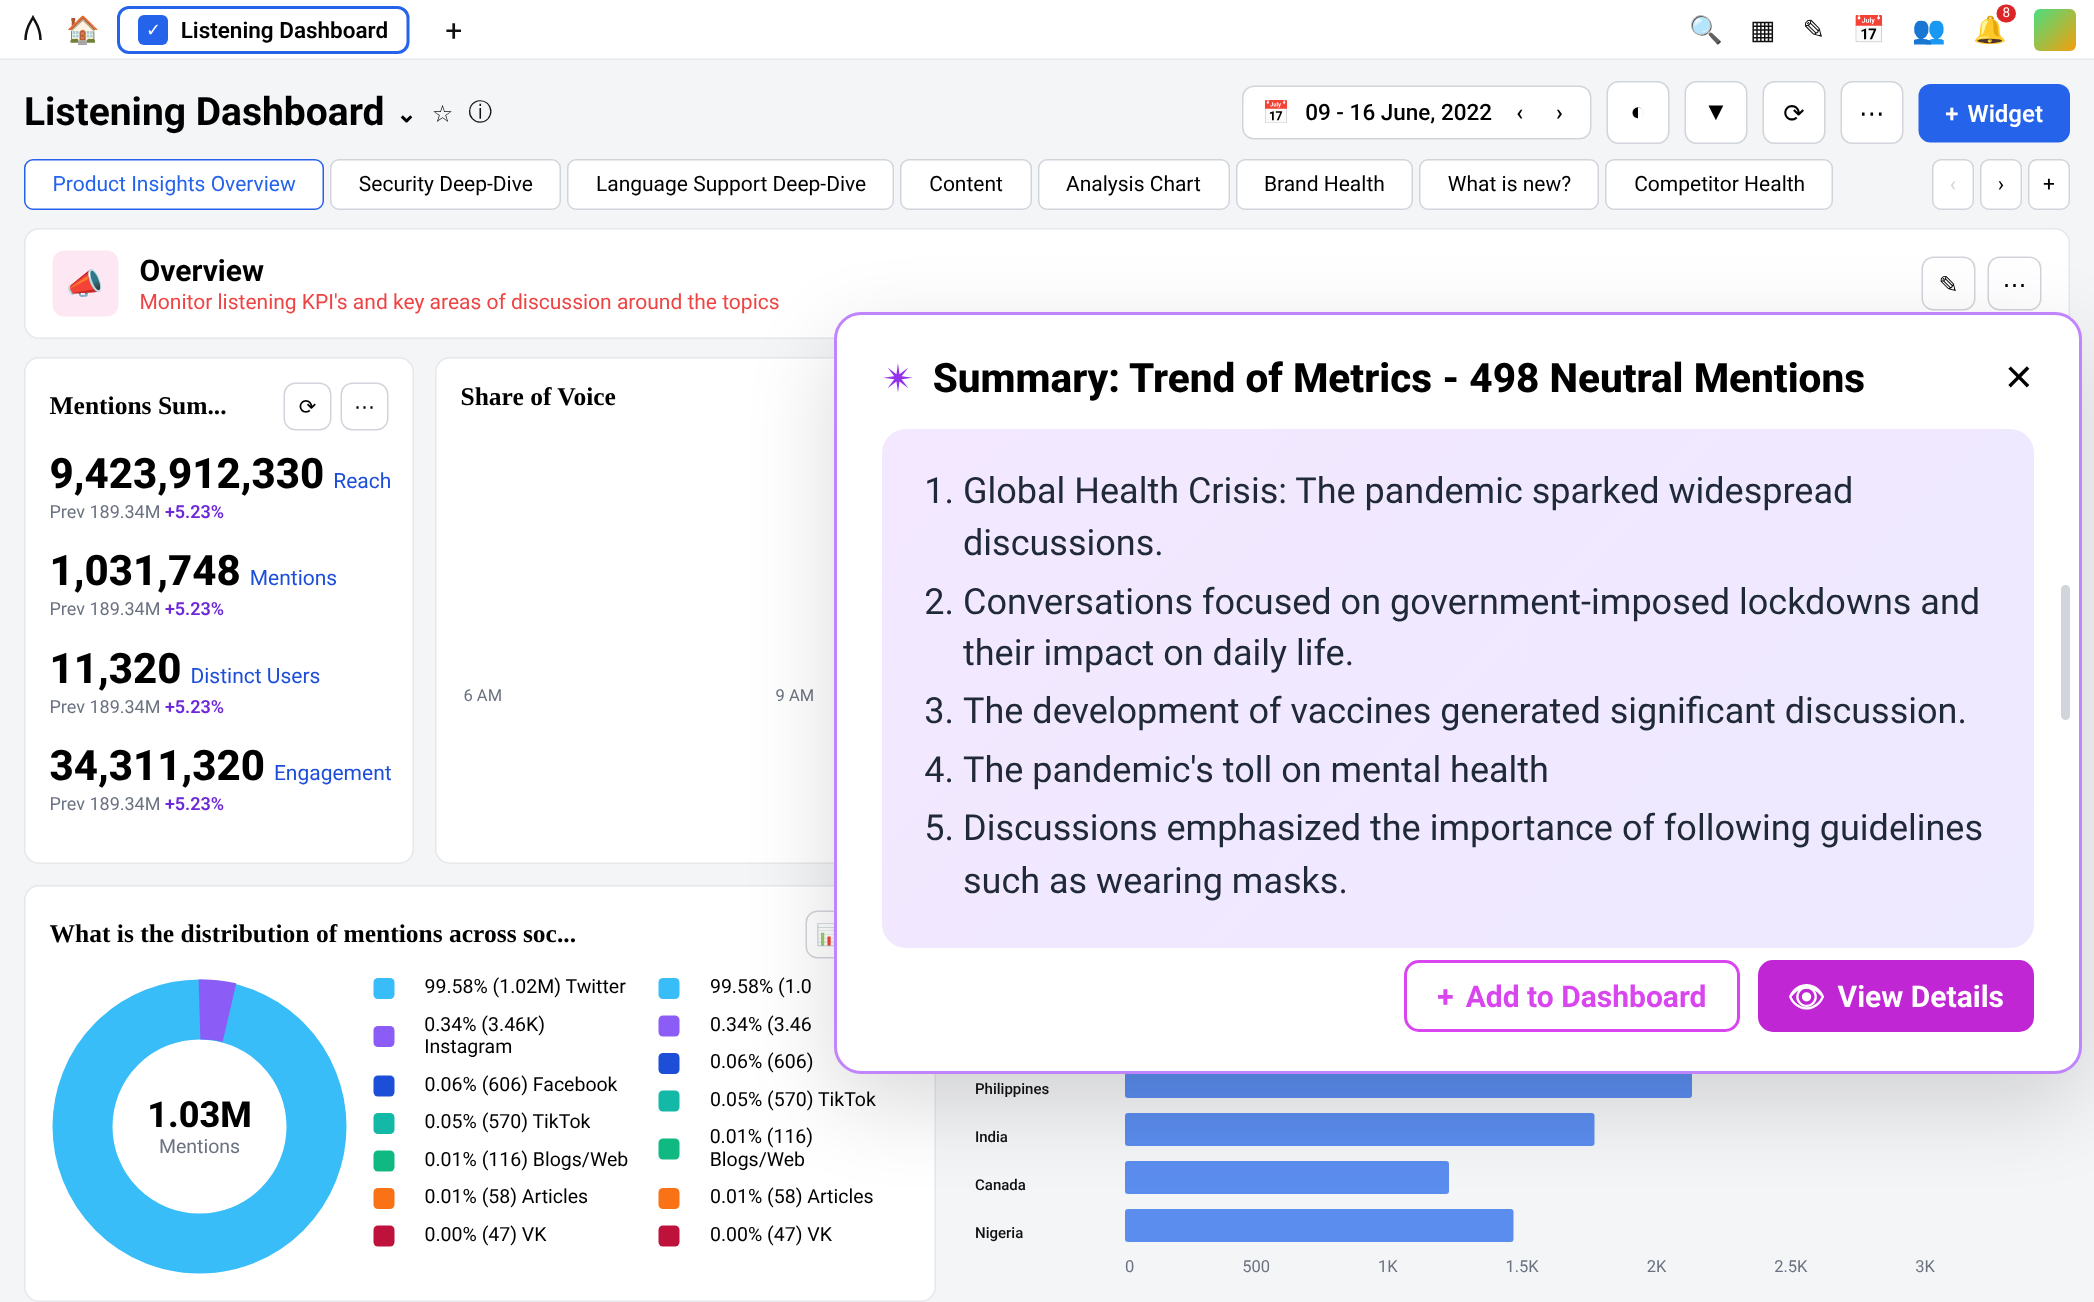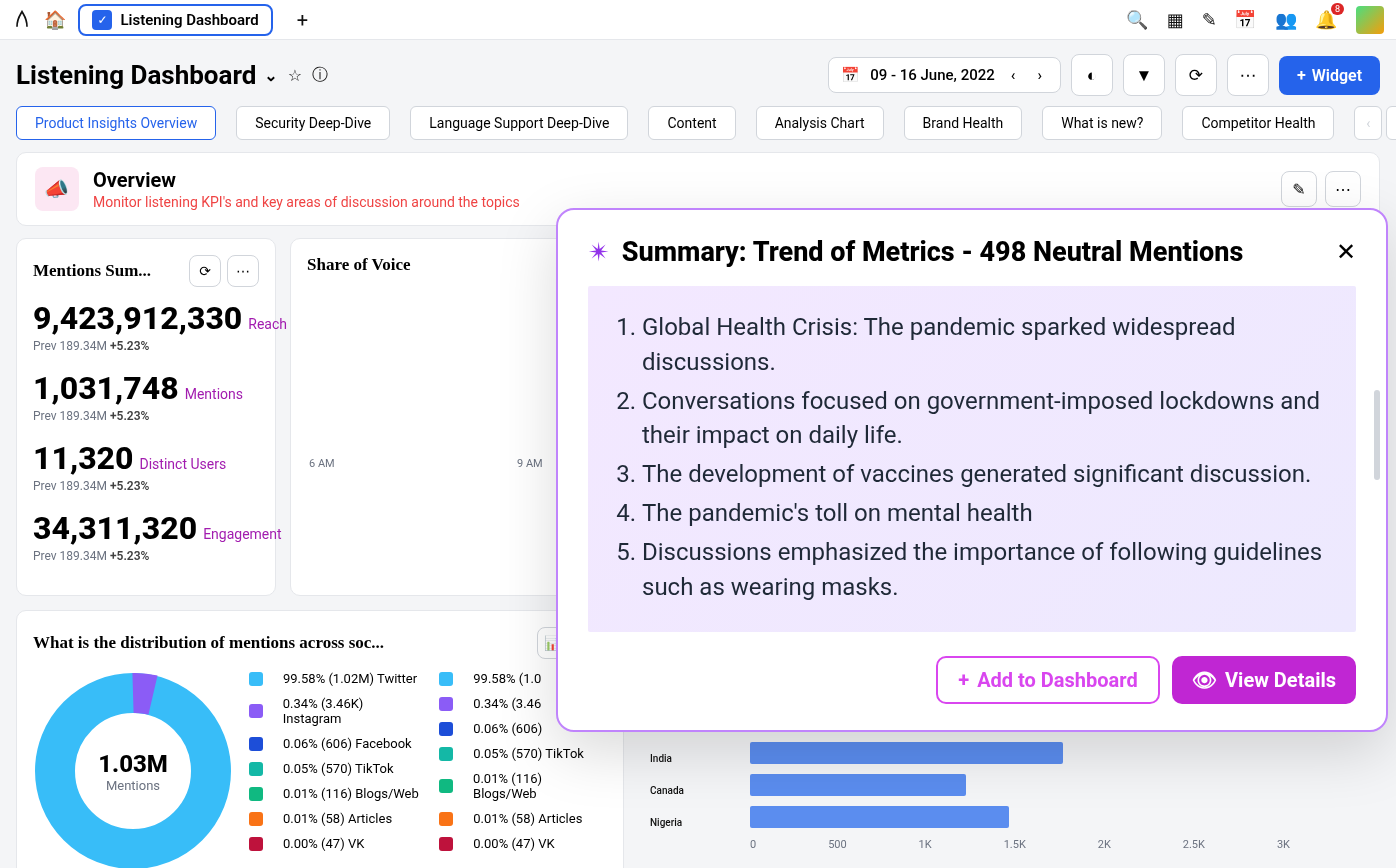--- a/index.html
+++ b/index.html
@@ -26,21 +26,21 @@
 .page-title { font-size: 26px; font-weight: 700; display: flex; align-items: center; gap: 8px; }
 .chev { font-size: 16px; }
 .star-ic, .info-ic { margin-left: 10px; font-size: 16px; color: #111; }
 .header-right { margin-left: auto; display: flex; align-items: center; gap: 10px; }
 .date-range { background: #fff; border: 1px solid #d1d5db; border-radius: 8px; padding: 8px 12px; display: flex; align-items: center; gap: 10px; font-size: 15px; font-weight: 500; }
 .date-arrow { padding: 0 6px; cursor: pointer; }
 .sq-btn { width: 42px; height: 42px; border: 1px solid #d1d5db; border-radius: 8px; background: #fff; display: flex; align-items: center; justify-content: center; font-size: 17px; cursor: pointer; }
 .widget-btn { background: #2563eb; color: #fff; border: none; border-radius: 8px; padding: 10px 18px; font-size: 16px; font-weight: 600; display: flex; align-items: center; gap: 6px; cursor: pointer; }
 
 
-.tabs-row { padding: 0 16px 12px; display: flex; align-items: flex-start; gap: 20px; }
+.tabs-row { padding: 0 16px 12px; display: flex; align-items: flex-start; gap: 4px; }
 .dtab { background: #fff; border: 1px solid #d1d5db; border-radius: 6px; padding: 8px 18px; font-size: 14px; cursor: pointer; white-space: nowrap; }
 .dtab.active { border-color: #2563eb; color: #2563eb; }
 .tabs-nav { margin-left: auto; display: flex; gap: 4px; }
 .tab-nav-btn { width: 28px; height: 34px; border: 1px solid #d1d5db; border-radius: 6px; background: #fff; display: flex; align-items: center; justify-content: center; cursor: pointer; font-size: 14px; }
 
 
 .overview-card { margin: 0 16px 12px; background: #fff; border: 1px solid #e5e7eb; border-radius: 10px; padding: 14px 18px; display: flex; align-items: center; }
 .ov-icon { width: 44px; height: 44px; background: #fce7f3; border-radius: 8px; display: flex; align-items: center; justify-content: center; color: #ec4899; font-size: 20px; margin-right: 14px; }
 .ov-title { font-size: 20px; font-weight: 700; }
 .ov-sub { font-size: 14px; color: #ef4444; margin-top: 2px; }
@@ -50,24 +50,24 @@
 
 .grid { display: flex; gap: 14px; padding: 0 16px; }
 .widget { background: #fff; border: 1px solid #e5e7eb; border-radius: 10px; padding: 16px; }
 .w-head { display: flex; align-items: center; margin-bottom: 12px; }
 .w-title { font-size: 17px; font-weight: 700; font-family: Liberation Serif, serif; }
 .w-actions { margin-left: auto; display: flex; gap: 6px; }
 .w-btn { width: 32px; height: 32px; border: 1px solid #d1d5db; border-radius: 8px; background: #fff; display: flex; align-items: center; justify-content: center; cursor: pointer; font-size: 14px; }
 
 .w-mentions { width: 260px; }
 .metric { margin-bottom: 16px; }
-.metric-val { font-size: 32px; font-weight: 800; display: inline; }
-.metric-lab { font-size: 14px; color: #a21caf; margin-left: 6px; }
+.metric-val { font-size: 28px; font-weight: 800; display: inline; }
+.metric-lab { font-size: 14px; color: #1d4ed8; margin-left: 6px; }
 .metric-prev { font-size: 12px; color: #6b7280; margin-top: 2px; }
-.metric-delta { color: #404040; font-weight: 600; }
+.metric-delta { color: #6d28d9; font-weight: 600; }
 
 .w-sov { flex: 1; min-width: 280px; position: relative; }
 .sov-chart { position: relative; height: 200px; }
 .sov-svg { width: 100%; height: 160px; }
 .sov-xaxis { display: flex; justify-content: space-between; font-size: 11px; color: #6b7280; padding: 6px 2px 0; }
 .sov-xlabel { text-align: center; font-size: 13px; font-weight: 600; color: #111; margin-top: 4px; }
 
 
 .dist-widget { margin: 14px 16px 0; background: #fff; border: 1px solid #e5e7eb; border-radius: 10px; padding: 16px; width: 608px; }
 .dist-body { display: flex; gap: 16px; }
@@ -87,21 +87,21 @@
 .cbar-track { flex: 1; height: 22px; position: relative; }
 .cbar-fill { height: 100%; background: #5b8def; border-radius: 2px; }
 .cbar-axis { display: flex; justify-content: space-between; font-size: 11px; color: #6b7280; margin-left: 100px; margin-top: 4px; }
 
 
 .popup { position: absolute; right: 8px; top: 208px; width: 832px; background: #fff; border: 2px solid #c084fc; border-radius: 18px; box-shadow: 0 20px 60px rgba(0,0,0,0.15); padding: 26px 30px; z-index: 100; }
 .popup-head { display: flex; align-items: center; gap: 12px; margin-bottom: 18px; }
 .spark { color: #9333ea; font-size: 26px; }
 .popup-title { font-size: 27px; font-weight: 800; flex: 1; }
 .popup-close { font-size: 24px; cursor: pointer; font-weight: 300; }
-.popup-body { background: linear-gradient(135deg,#f3e8ff,#ede9fe); border-radius: 2px; padding: 24px 28px; margin-bottom: 24px; }
+.popup-body { background: linear-gradient(135deg,#f3e8ff,#ede9fe); border-radius: 16px; padding: 24px 28px; margin-bottom: 8px; }
 .popup-list { list-style: decimal; padding-left: 26px; font-size: 24px; line-height: 1.45; color: #1f2937; }
 .popup-list li { margin-bottom: 4px; }
 .popup-actions { display: flex; justify-content: flex-end; gap: 12px; }
 .btn-add { border: 2px solid #d946ef; color: #d946ef; background: #fff; border-radius: 10px; padding: 10px 20px; font-size: 20px; font-weight: 700; display: flex; align-items: center; gap: 8px; cursor: pointer; }
 .btn-view { background: #c026d3; color: #fff; border: none; border-radius: 10px; padding: 10px 20px; font-size: 20px; font-weight: 700; display: flex; align-items: center; gap: 8px; cursor: pointer; }
 .popup-scroll { position: absolute; right: 6px; top: 180px; width: 6px; height: 90px; background: #d1d5db; border-radius: 3px; }
 </style>
 </head>
 <body>
 

